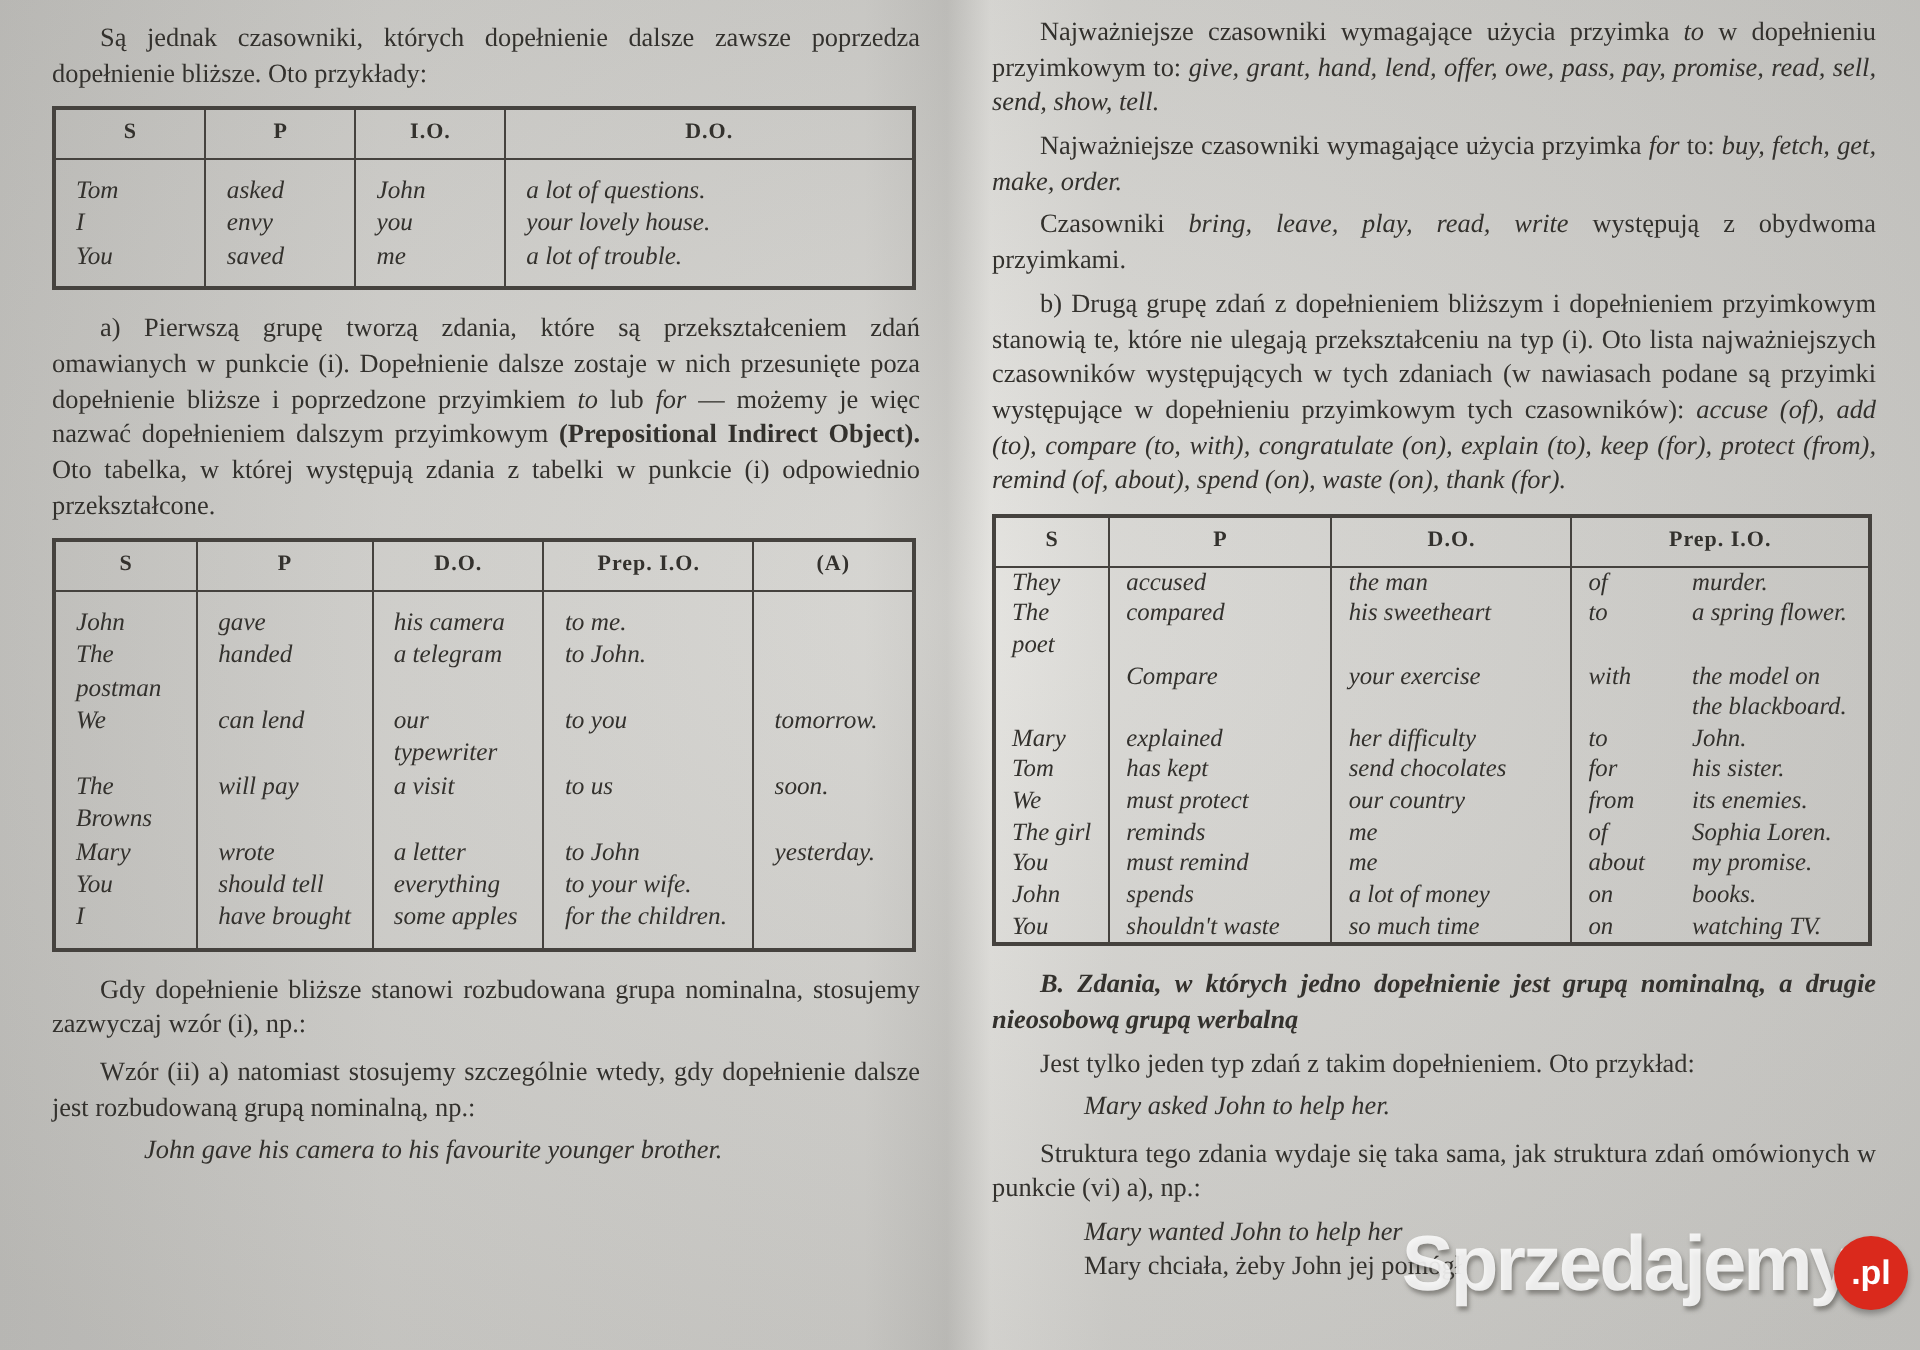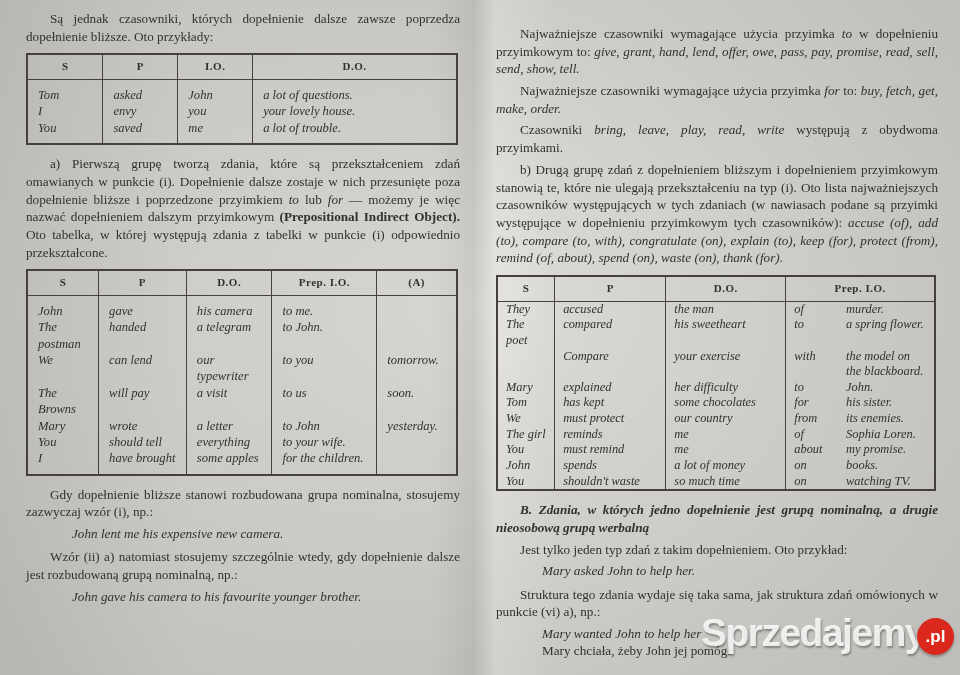--- a/index.html
+++ b/index.html
@@ -8,21 +8,21 @@
     background:
       radial-gradient(ellipse at 50% 45%, rgba(255,255,255,0.10), rgba(0,0,0,0.10) 95%),
       linear-gradient(90deg,#cccbc7 0%,#d6d5d1 20%,#d3d2ce 45%,#c6c5c1 49.3%,#e2e1dd 51.6%,#d8d7d3 58%,#d4d3cf 100%);
     font-family:"Liberation Serif","DejaVu Serif",serif;
     color:#33312d;
     display:flex;
   }
   .page{text-align:justify;font-size:13.2px;line-height:1.34;}
   .page-left{width:466px;padding:10px 6px 14px 26px;box-sizing:border-box;}
   .gutter{width:16px;}
-  .page-right{flex:1;padding:25px 22px 0 14px;box-sizing:border-box;}
+  .page-right{flex:1;padding:7px 22px 0 14px;box-sizing:border-box;}
   .para{margin:0 0 4px;text-indent:24px;}
   .it{font-style:italic;}
   .bd{font-weight:bold;}
   .bt{font-style:italic;font-weight:600;}
   .ex{margin:3px 0 6px 46px;font-style:italic;text-align:left;line-height:1.32;text-indent:0;}
   .ex .ro{font-style:normal;}
   .exline{display:block;}
   .tablewrap{border:2px solid #45423e;margin:8px 2px 10px 0;}
   .ptable{width:100%;border-collapse:collapse;}
   .ptable th{font-size:11px;font-weight:700;padding:4px 4px 5px;border-bottom:1.5px solid #45423e;text-align:center;letter-spacing:0.5px;font-style:normal;}
@@ -163,21 +163,20 @@
               <td>for the children.</td>
               <td></td>
             </tr>
           </tbody>
         </table>
       </div>
 
     <p class="para">Gdy dopełnienie bliższe stanowi rozbudowana grupa nominalna, stosujemy zazwyczaj wzór (i), np.:</p>
 
     <div class="ex">
-      <span class="exline">John lent me his expensive new camera.</span>
     </div>
 
     <p class="para">Wzór (ii) a) natomiast stosujemy szczególnie wtedy, gdy dopełnienie dalsze jest rozbudowaną grupą nominalną, np.:</p>
 
     <div class="ex">
       <span class="exline">John gave his camera to his favourite younger brother.</span>
 
     </div>
 
   </div>
@@ -236,21 +235,21 @@
             <tr>
               <td>Mary</td>
               <td>explained</td>
               <td>her difficulty</td>
               <td>to</td>
               <td>John.</td>
             </tr>
             <tr>
               <td>Tom</td>
               <td>has kept</td>
-              <td>some chocolates</td>
+              <td>send chocolates</td>
               <td>for</td>
               <td>his sister.</td>
             </tr>
             <tr>
               <td>We</td>
               <td>must protect</td>
               <td>our country</td>
               <td>from</td>
               <td>its enemies.</td>
             </tr>

